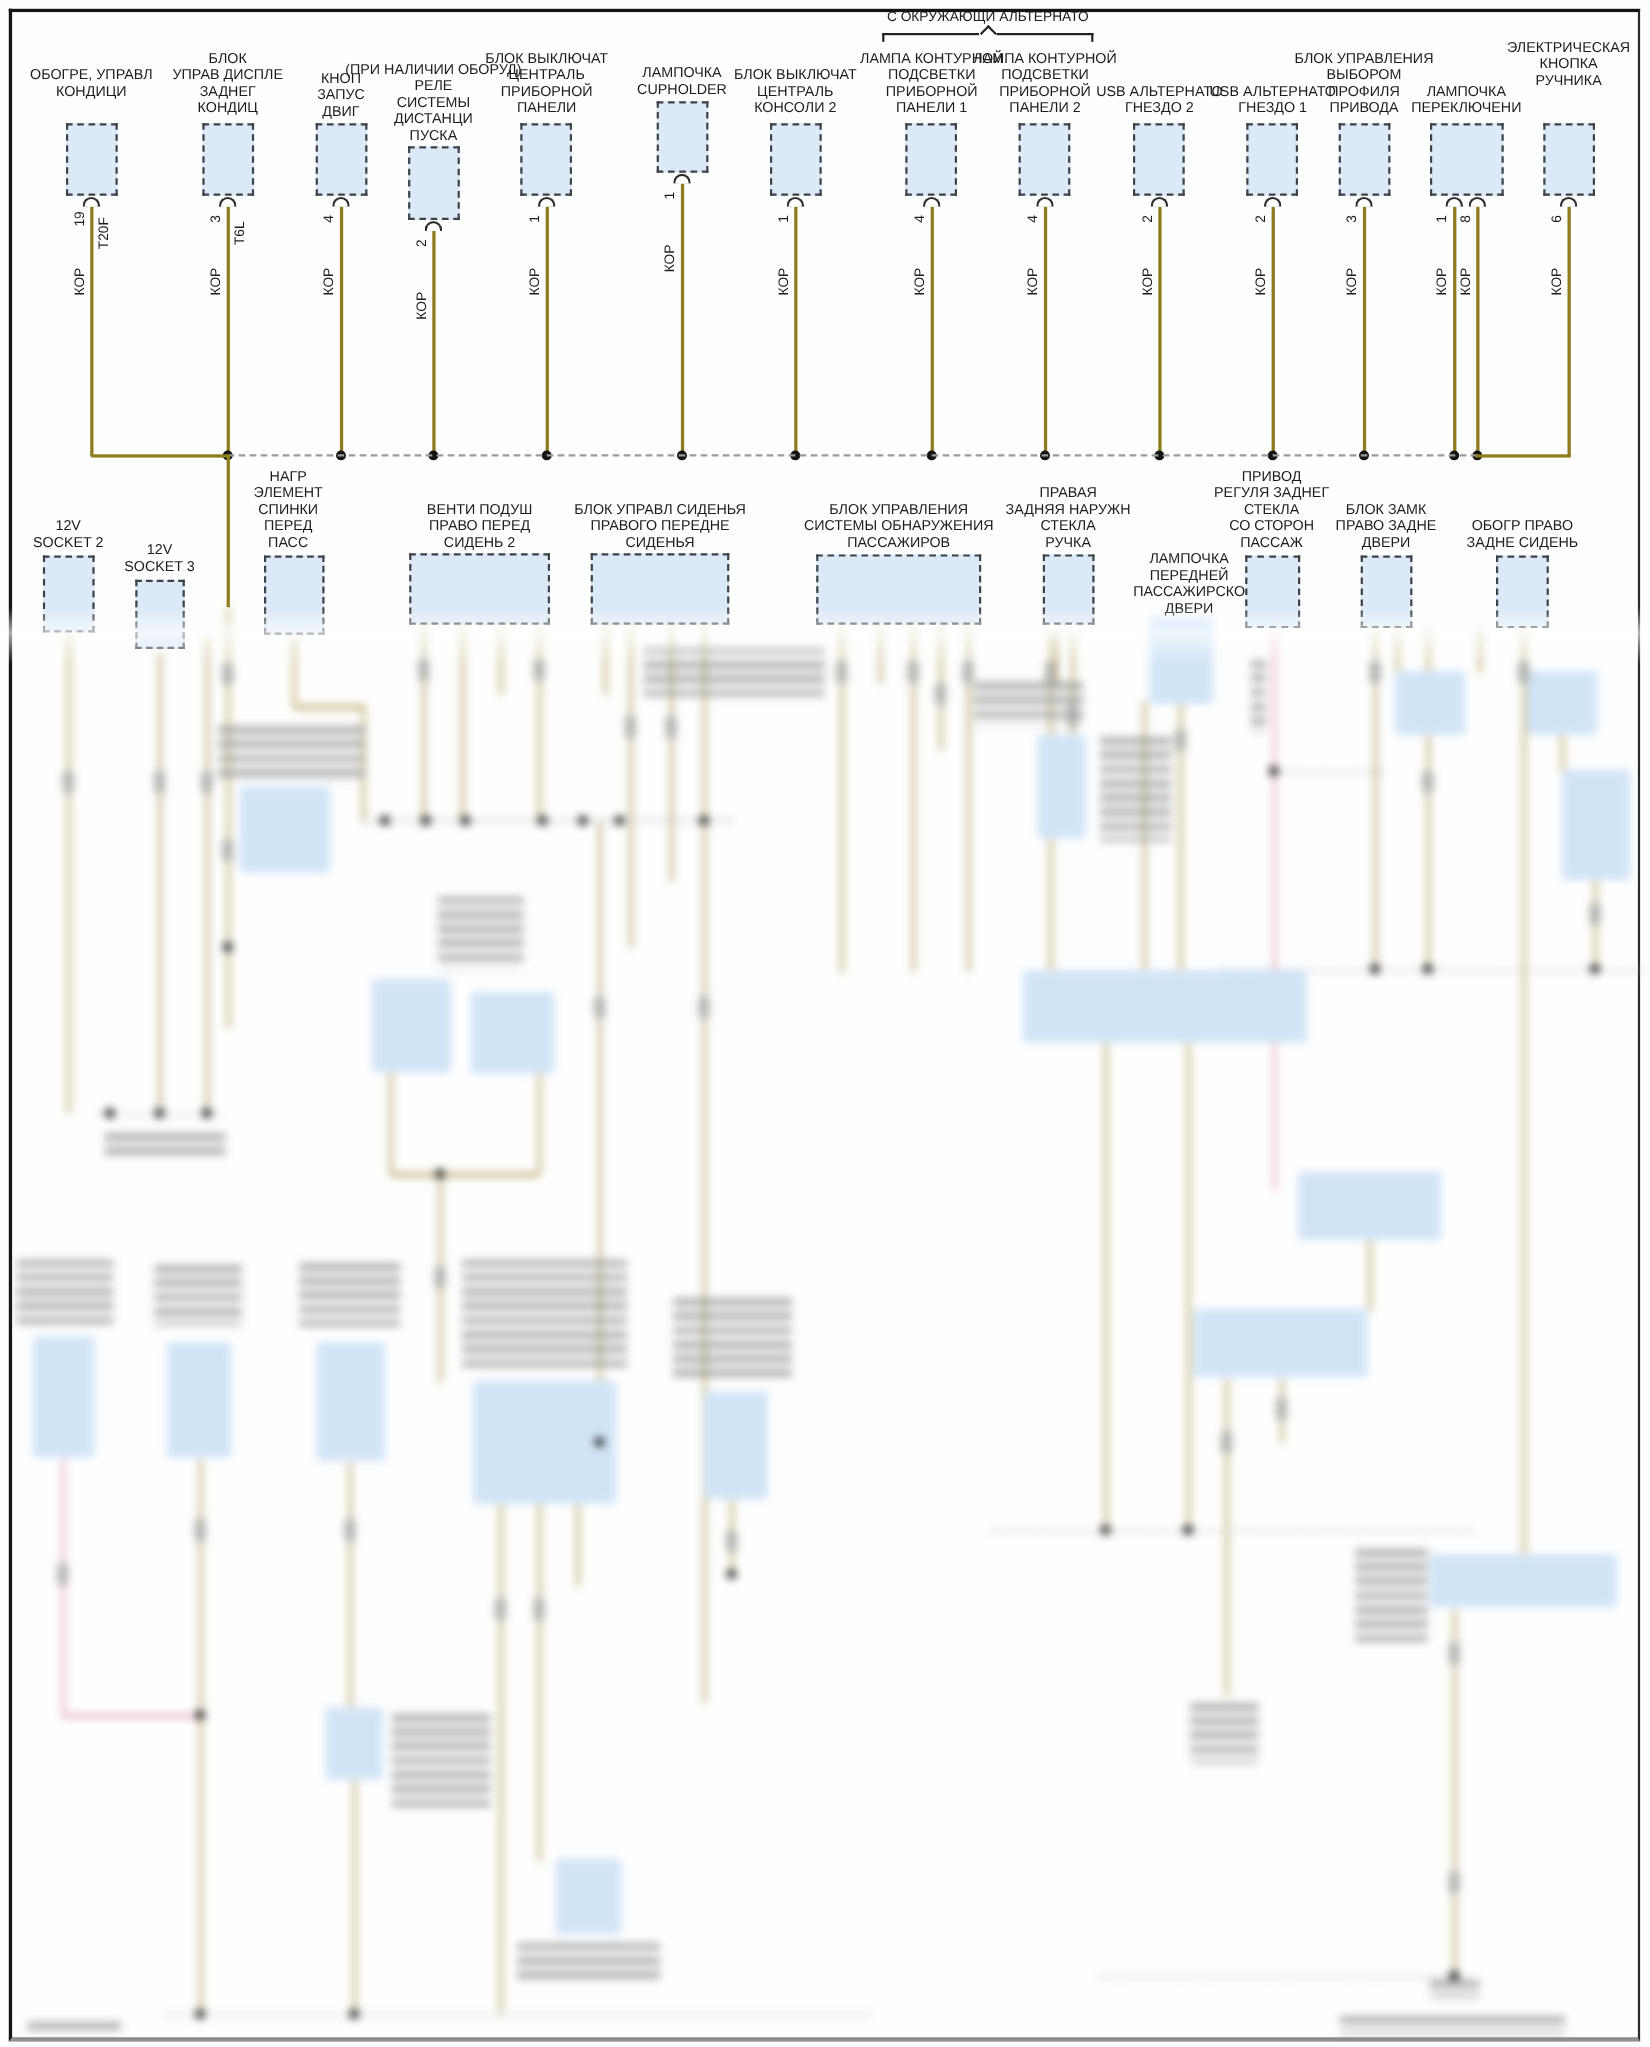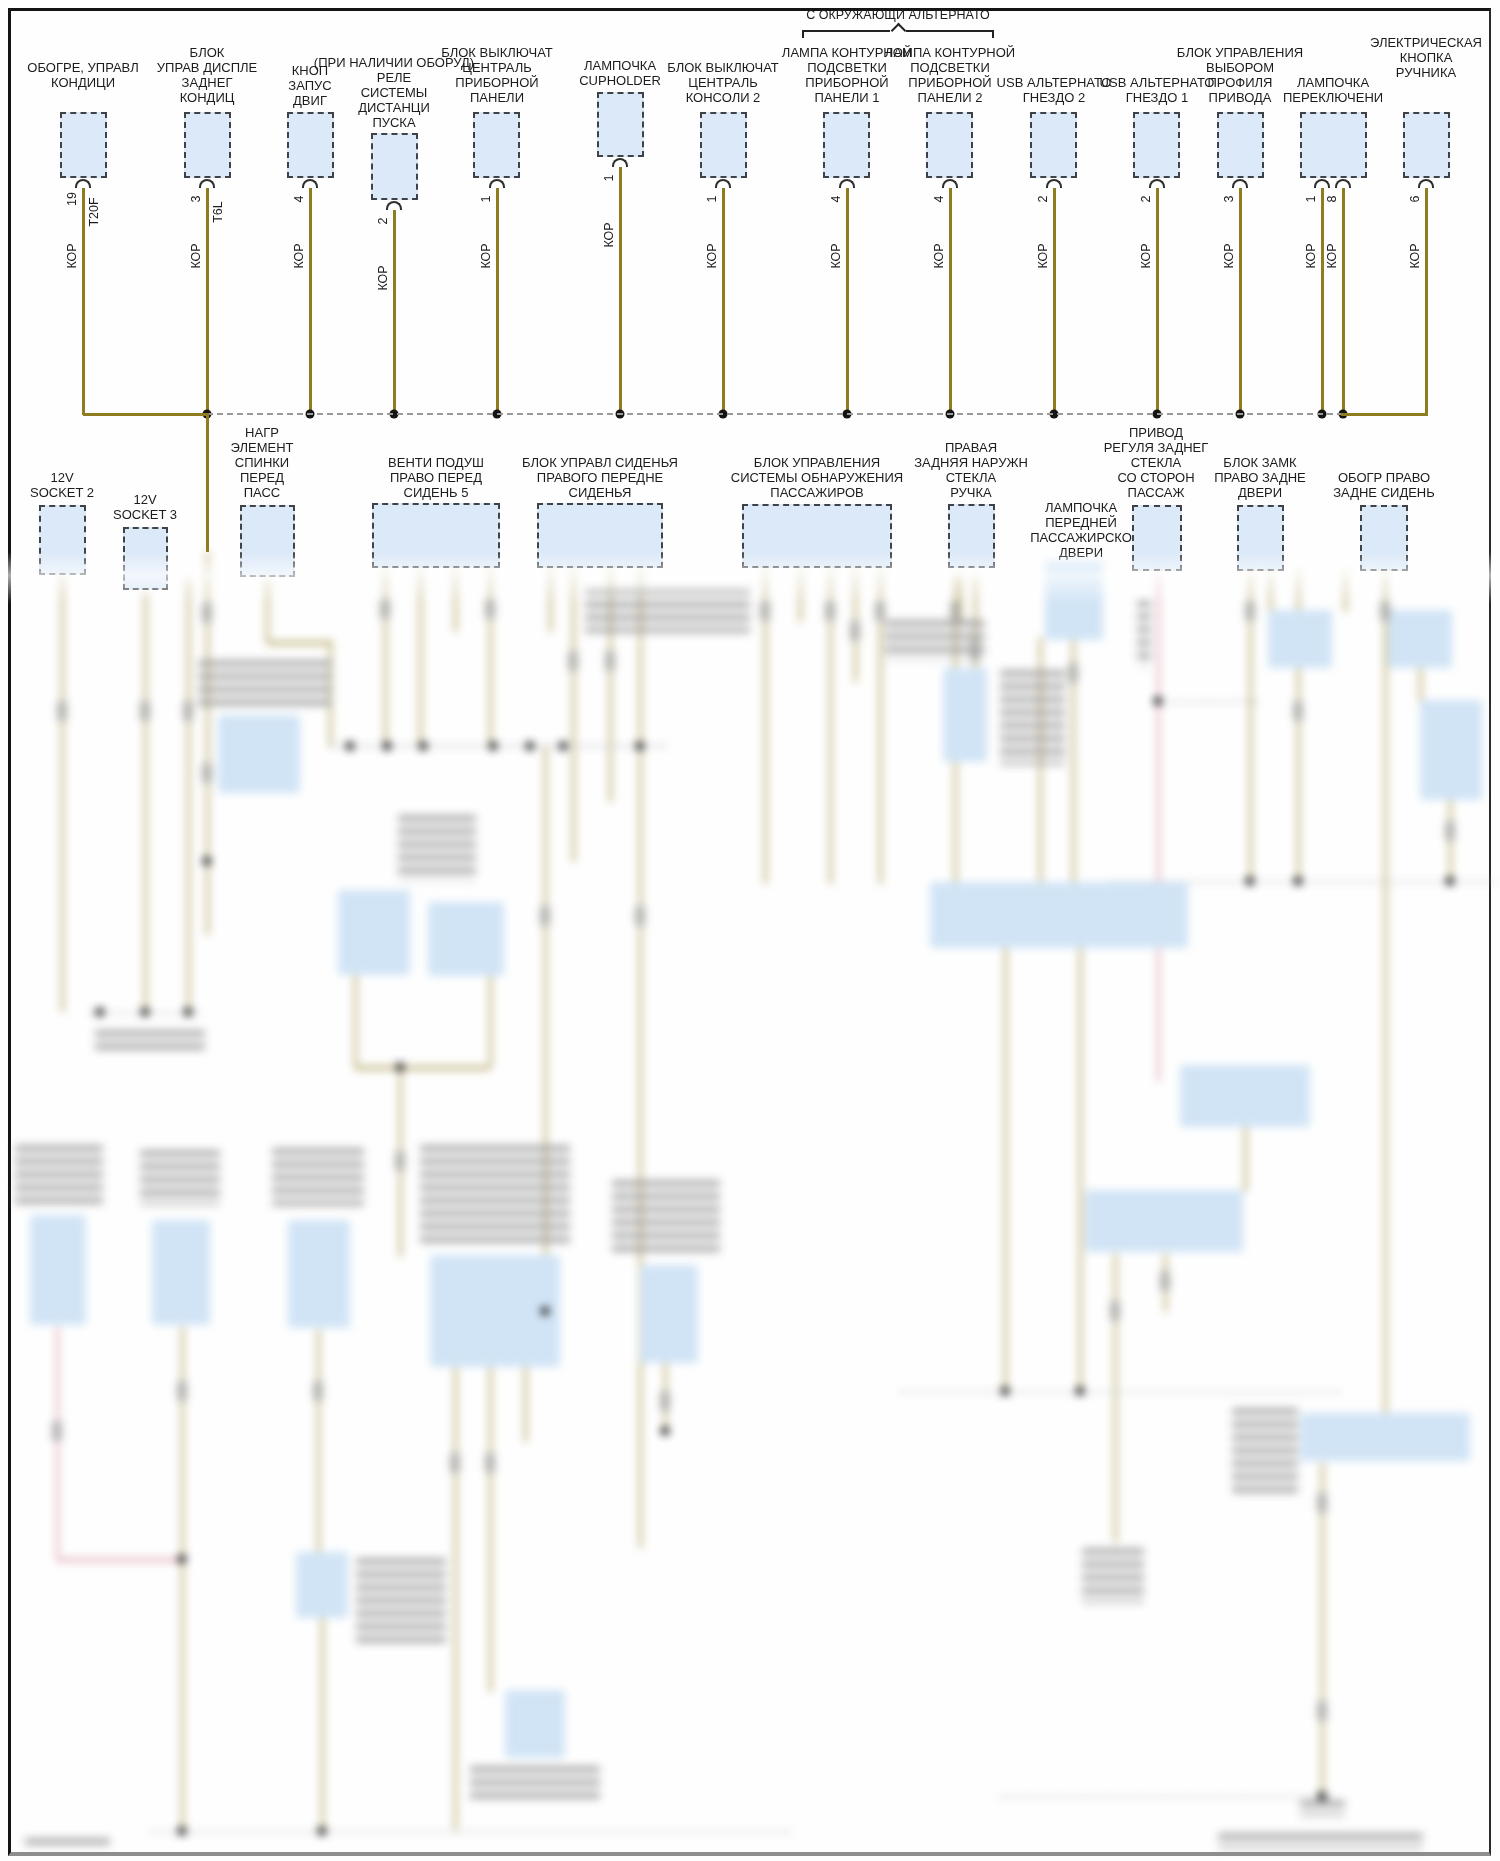--- a/index.html
+++ b/index.html
@@ -270,21 +270,21 @@
 SOCKET 3</div>
       <div class="box" style="left: 123px; top: 527px; width: 45px; height: 63px;"></div>
       <div class="lbl" style="left: 262px; top: 425px;">НАГР
 ЭЛЕМЕНТ
 СПИНКИ
 ПЕРЕД
 ПАСС</div>
       <div class="box" style="left: 240px; top: 505px; width: 55px; height: 72px;"></div>
       <div class="lbl" style="left: 436px; top: 455px;">ВЕНТИ ПОДУШ
 ПРАВО ПЕРЕД
-СИДЕНЬ 5</div>
+СИДЕНЬ 2</div>
       <div class="box" style="left: 372px; top: 503px; width: 128px; height: 65px;"></div>
       <div class="lbl" style="left: 600px; top: 455px;">БЛОК УПРАВЛ СИДЕНЬЯ
 ПРАВОГО ПЕРЕДНЕ
 СИДЕНЬЯ</div>
       <div class="box" style="left: 537px; top: 503px; width: 126px; height: 65px;"></div>
       <div class="lbl" style="left: 817px; top: 455px;">БЛОК УПРАВЛЕНИЯ
 СИСТЕМЫ ОБНАРУЖЕНИЯ
 ПАССАЖИРОВ</div>
       <div class="box" style="left: 742px; top: 504px; width: 150px; height: 64px;"></div>
       <div class="lbl" style="left: 971px; top: 440px;">ПРАВАЯ

